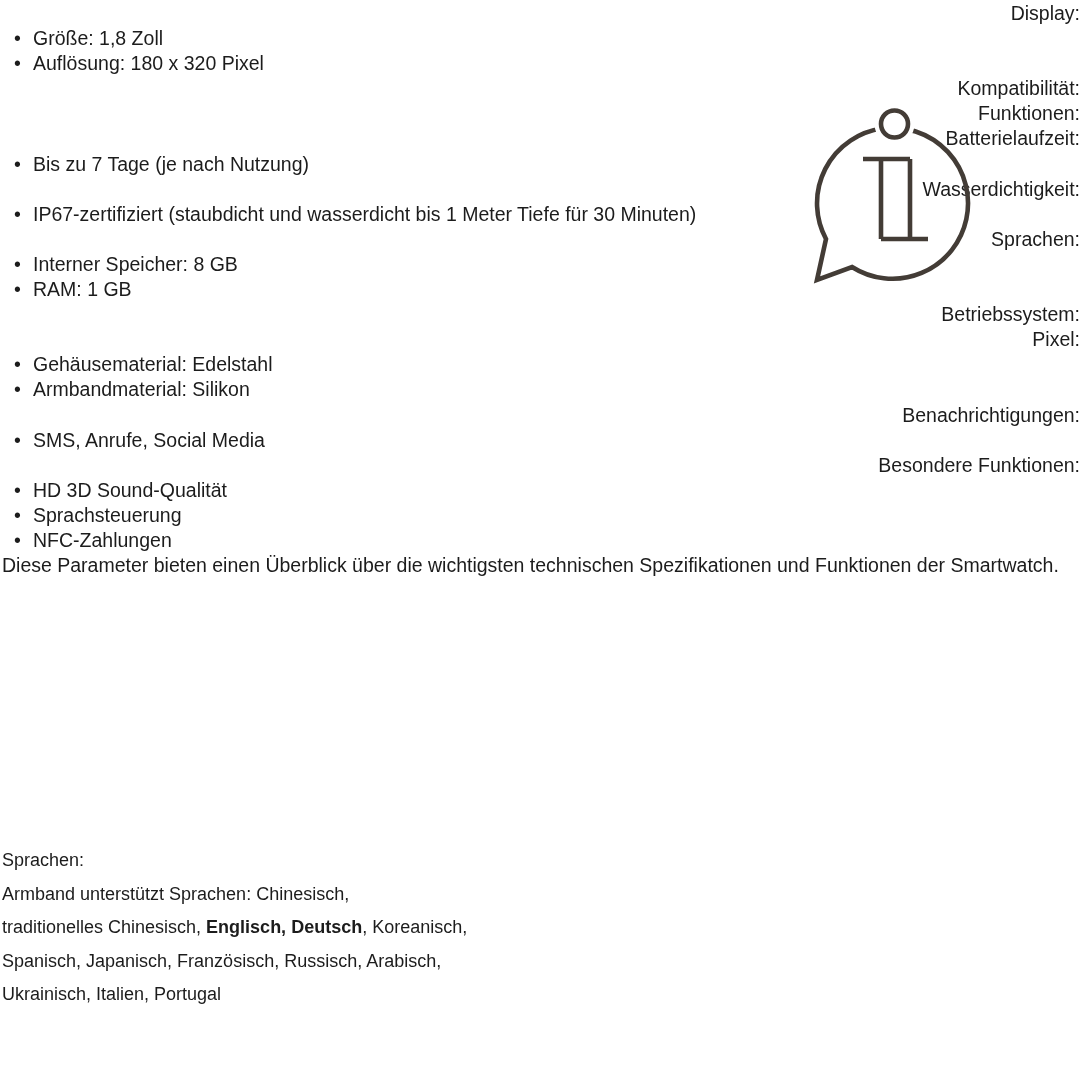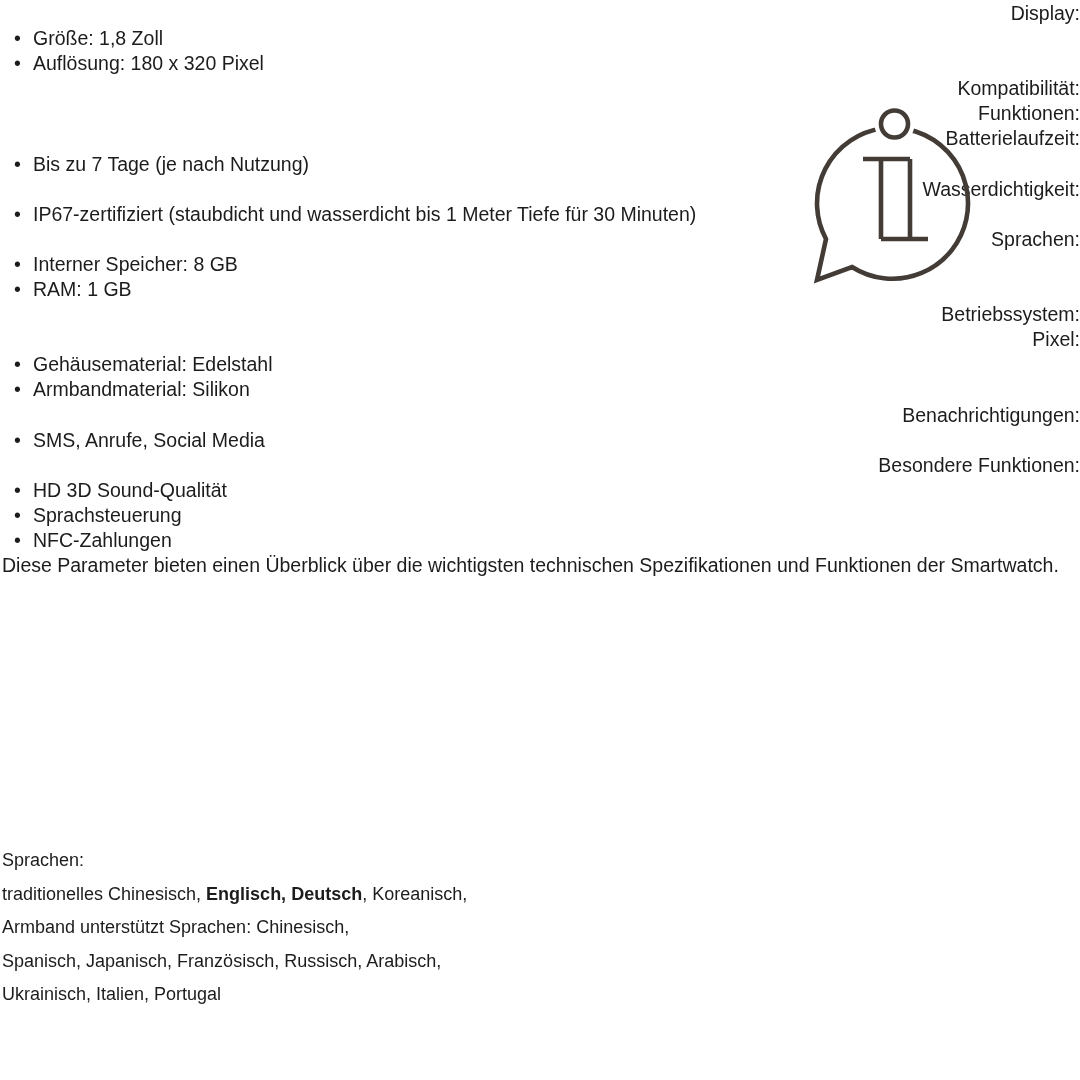--- a/index.html
+++ b/index.html
@@ -85,17 +85,17 @@
   <path d="M 62 177 A 75.5 75.5 0 1 0 36 149 L 27 190 Z" fill="none" stroke="#433c36" stroke-width="4.6" stroke-linejoin="miter"></path>
 
   <circle cx="104.5" cy="34" r="13.5" fill="#ffffff" stroke="#ffffff" stroke-width="13"></circle>
   <circle cx="104.5" cy="34" r="13.5" fill="#ffffff" stroke="#433c36" stroke-width="4.6"></circle>
 
   <path d="M 73 69 H 120 M 91 69 V 149 M 120 69 V 149 M 91 149 H 138" fill="none" stroke="#433c36" stroke-width="4.6"></path>
 </svg>
 
 <div class="langs">
   <div>Sprachen:</div>
+  <div>Armband unterstützt Sprachen: Chinesisch,</div>
   <div><span>traditionelles Chinesisch, </span><span class="bold">Englisch, Deutsch</span><span>, Koreanisch,</span></div>
-  <div>Armband unterstützt Sprachen: Chinesisch,</div>
   <div>Spanisch, Japanisch, Französisch, Russisch, Arabisch,</div>
   <div>Ukrainisch, Italien, Portugal</div>
 </div>
 
 </body></html>

